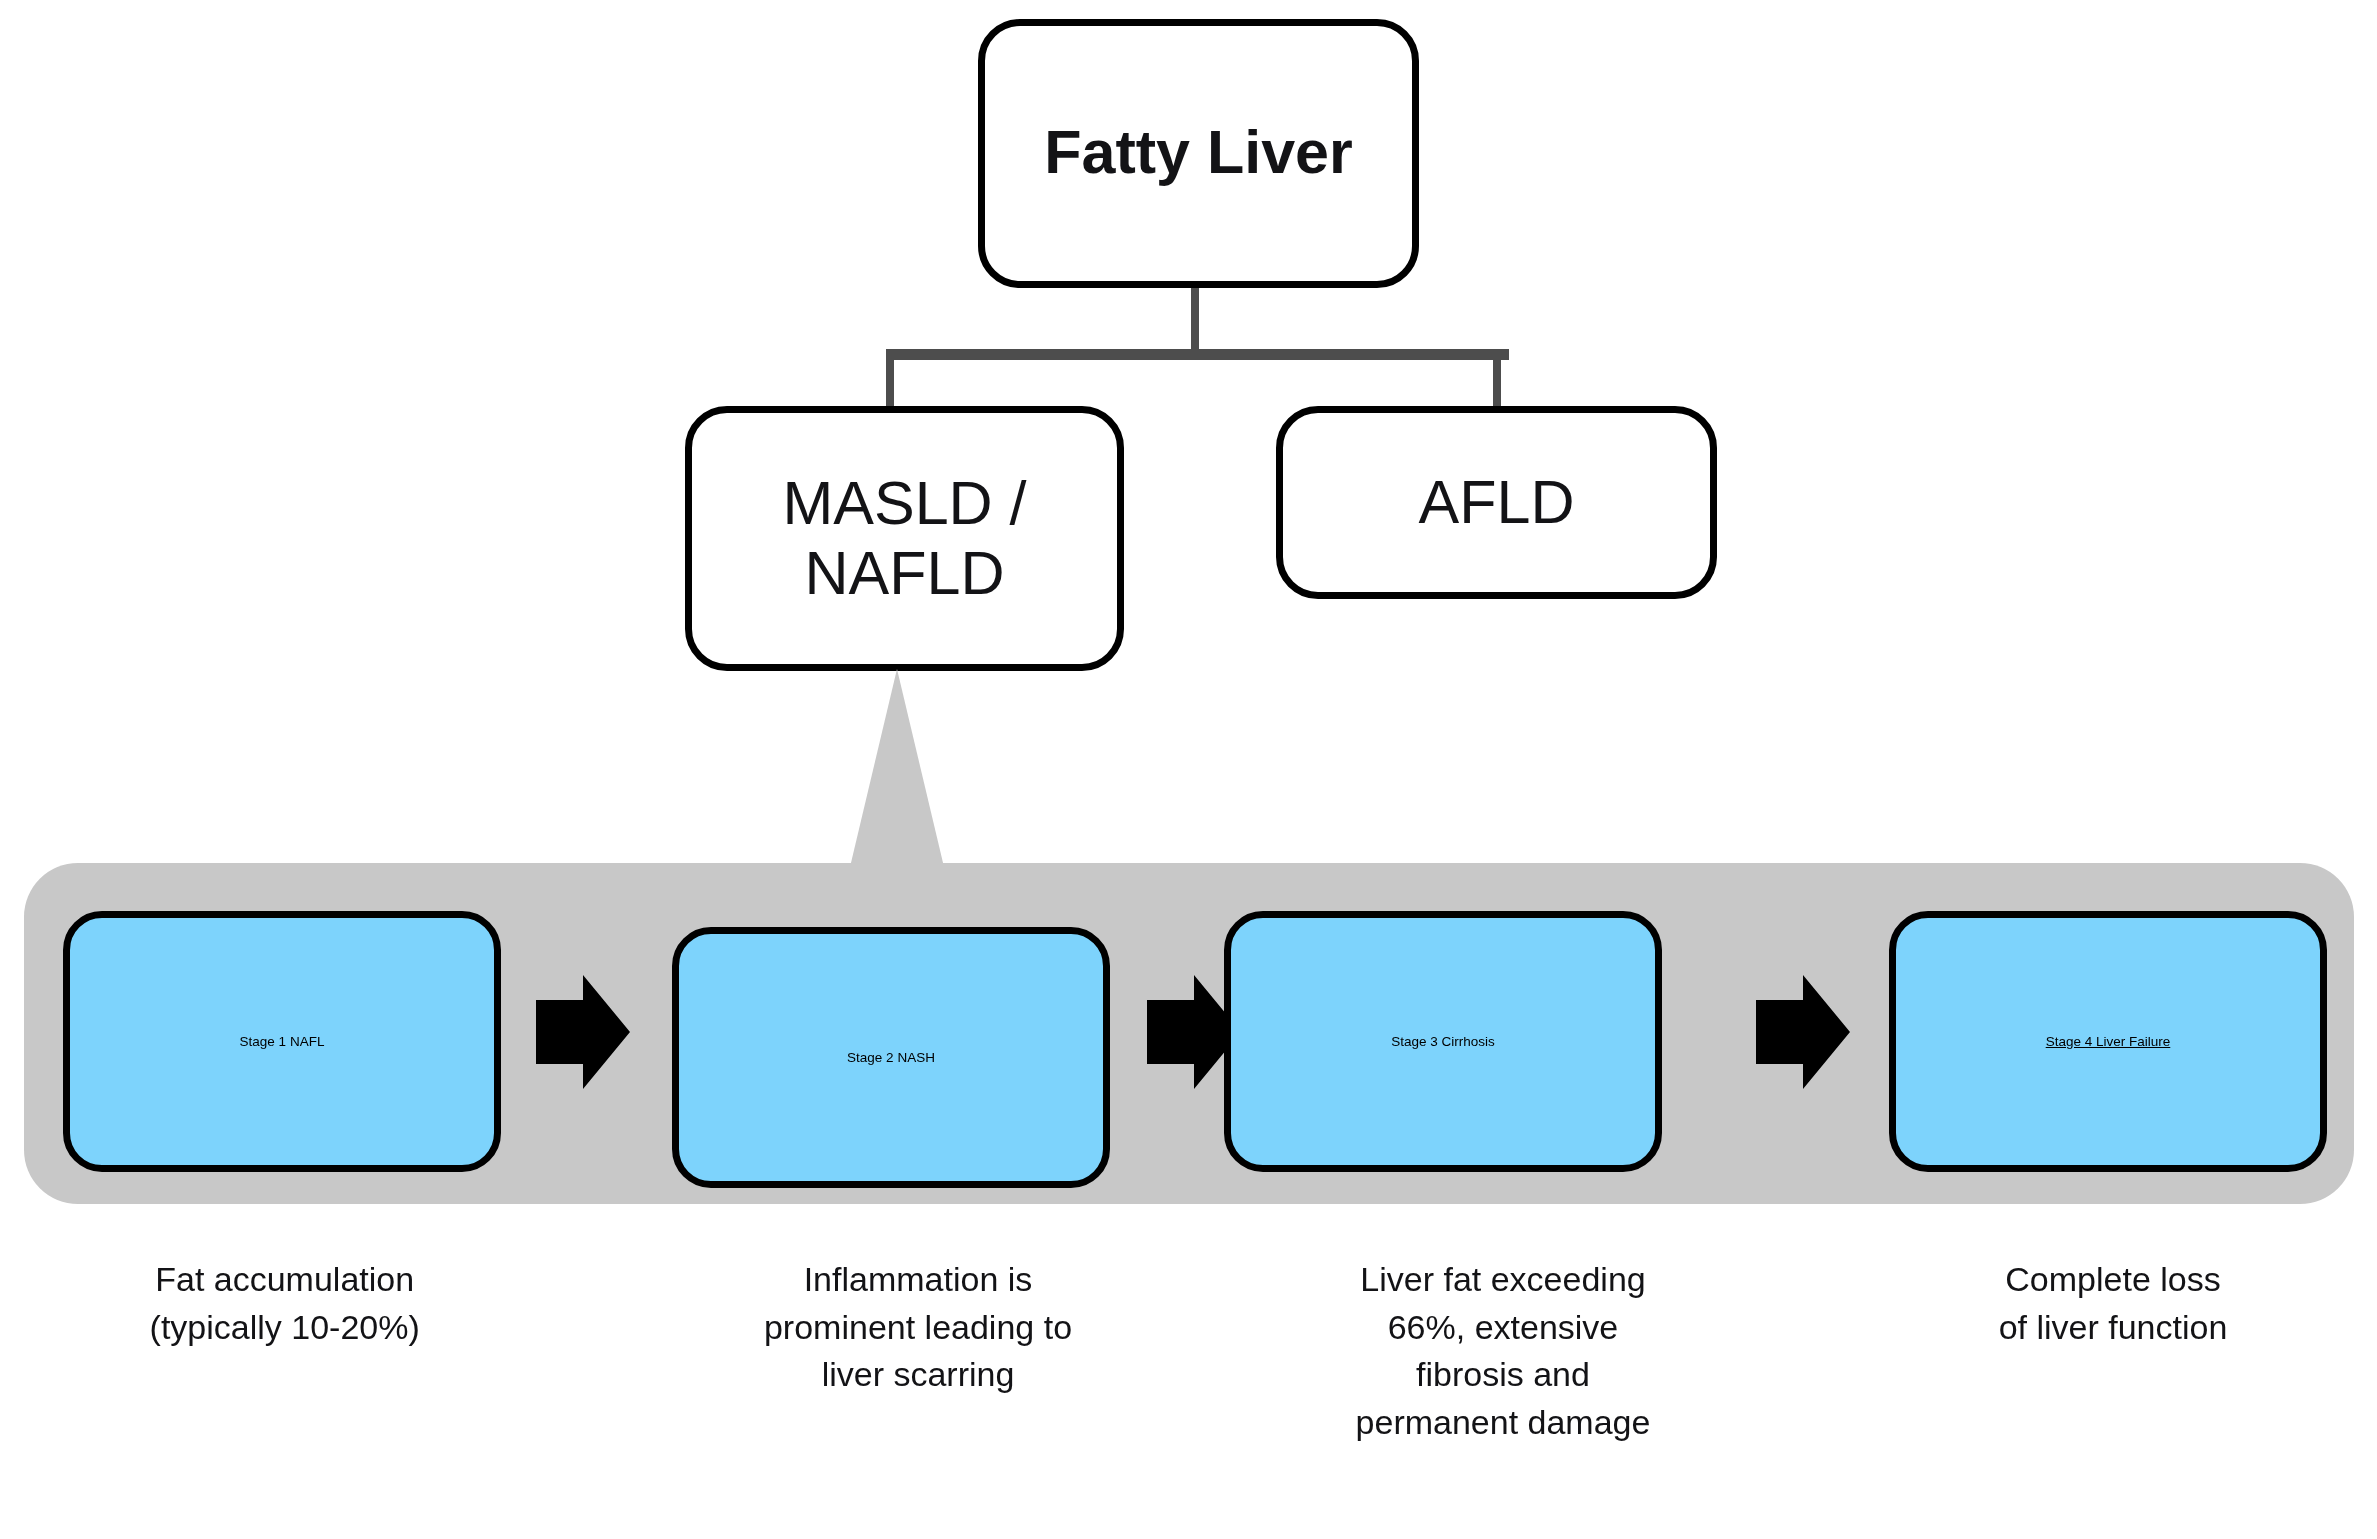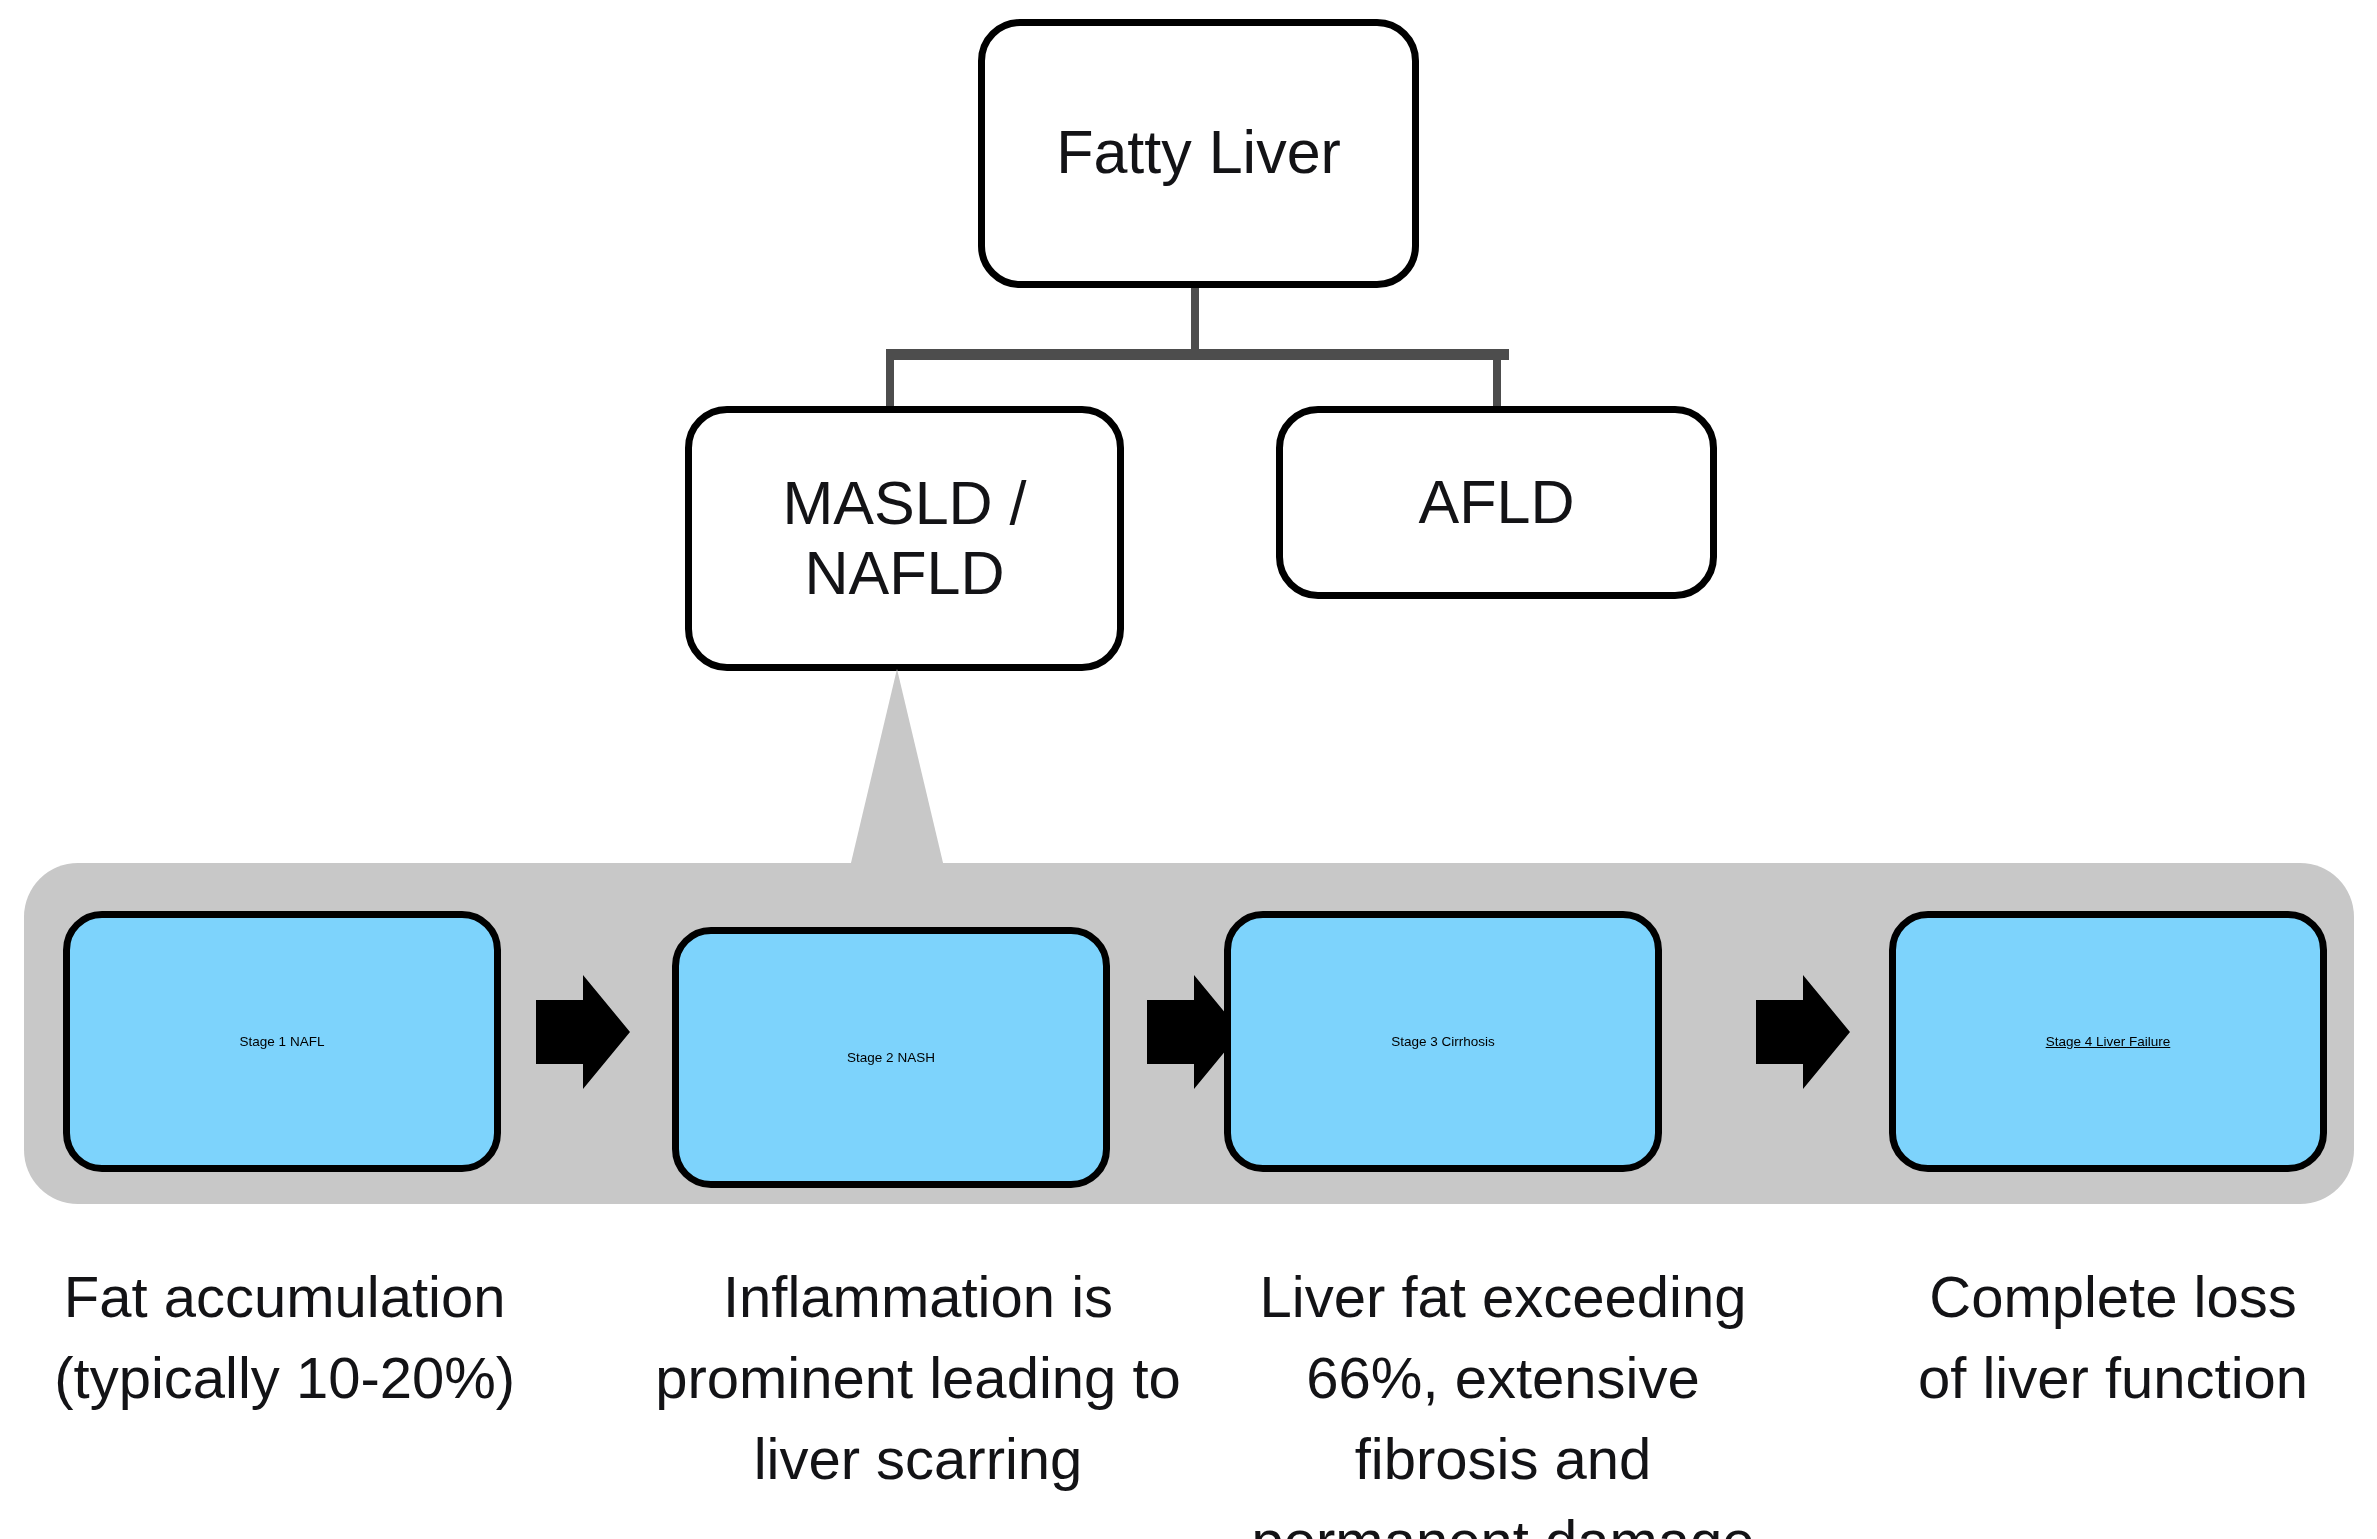--- a/index.html
+++ b/index.html
@@ -29,21 +29,21 @@
     box-sizing: border-box;
   }
   .node .label {
     font-size: 61px;
     line-height: 1.14;
     color: #131316;
     white-space: pre-line;
     letter-spacing: 0px;
   }
 
-  #root-node   { left: 978px; top: 18.5px;  width: 441px; height: 269px; }
+  #root-node   { left: 978px; top: 18.5px;  width: 441px; height: 269px; font-weight: bold; }
   #branch-masld{ left: 685px;  top: 406px; width: 439px; height: 265px; align-items: center; }
   #branch-afld { left: 1276px; top: 406px; width: 441px; height: 193px; }
 
   
   .conn { position: absolute; background: #4d4d4d; }
   #conn-stem       { left: 1191px; top: 288px; width: 7.6px;   height: 67px; }
   #conn-bar        { left: 886px; top: 349px; width: 623px; height: 11px; }
   #conn-drop-left  { left: 886px; top: 349px; width: 7.6px;   height: 61px; }
   #conn-drop-right { left: 1493px; top: 349px; width: 7.6px;   height: 61px; }
 
@@ -94,21 +94,21 @@
   #arrow-1 { left: 536px; }
   #arrow-2 { left: 1147px; }
   #arrow-3 { left: 1756px; }
 
   
   .stage-desc {
     position: absolute;
     top: 1256px;
     width: 556px;
     text-align: center;
-    font-size: 58px;
+    font-size: 34px;
     line-height: 1.40;
     color: #131316;
     white-space: pre-line;
   }
   #desc-1 { left: 6.7px; }
   #desc-2 { left: 640px; }
   #desc-3 { left: 1225px; }
   #desc-4 { left: 1835px; }
 </style>
 </head>

